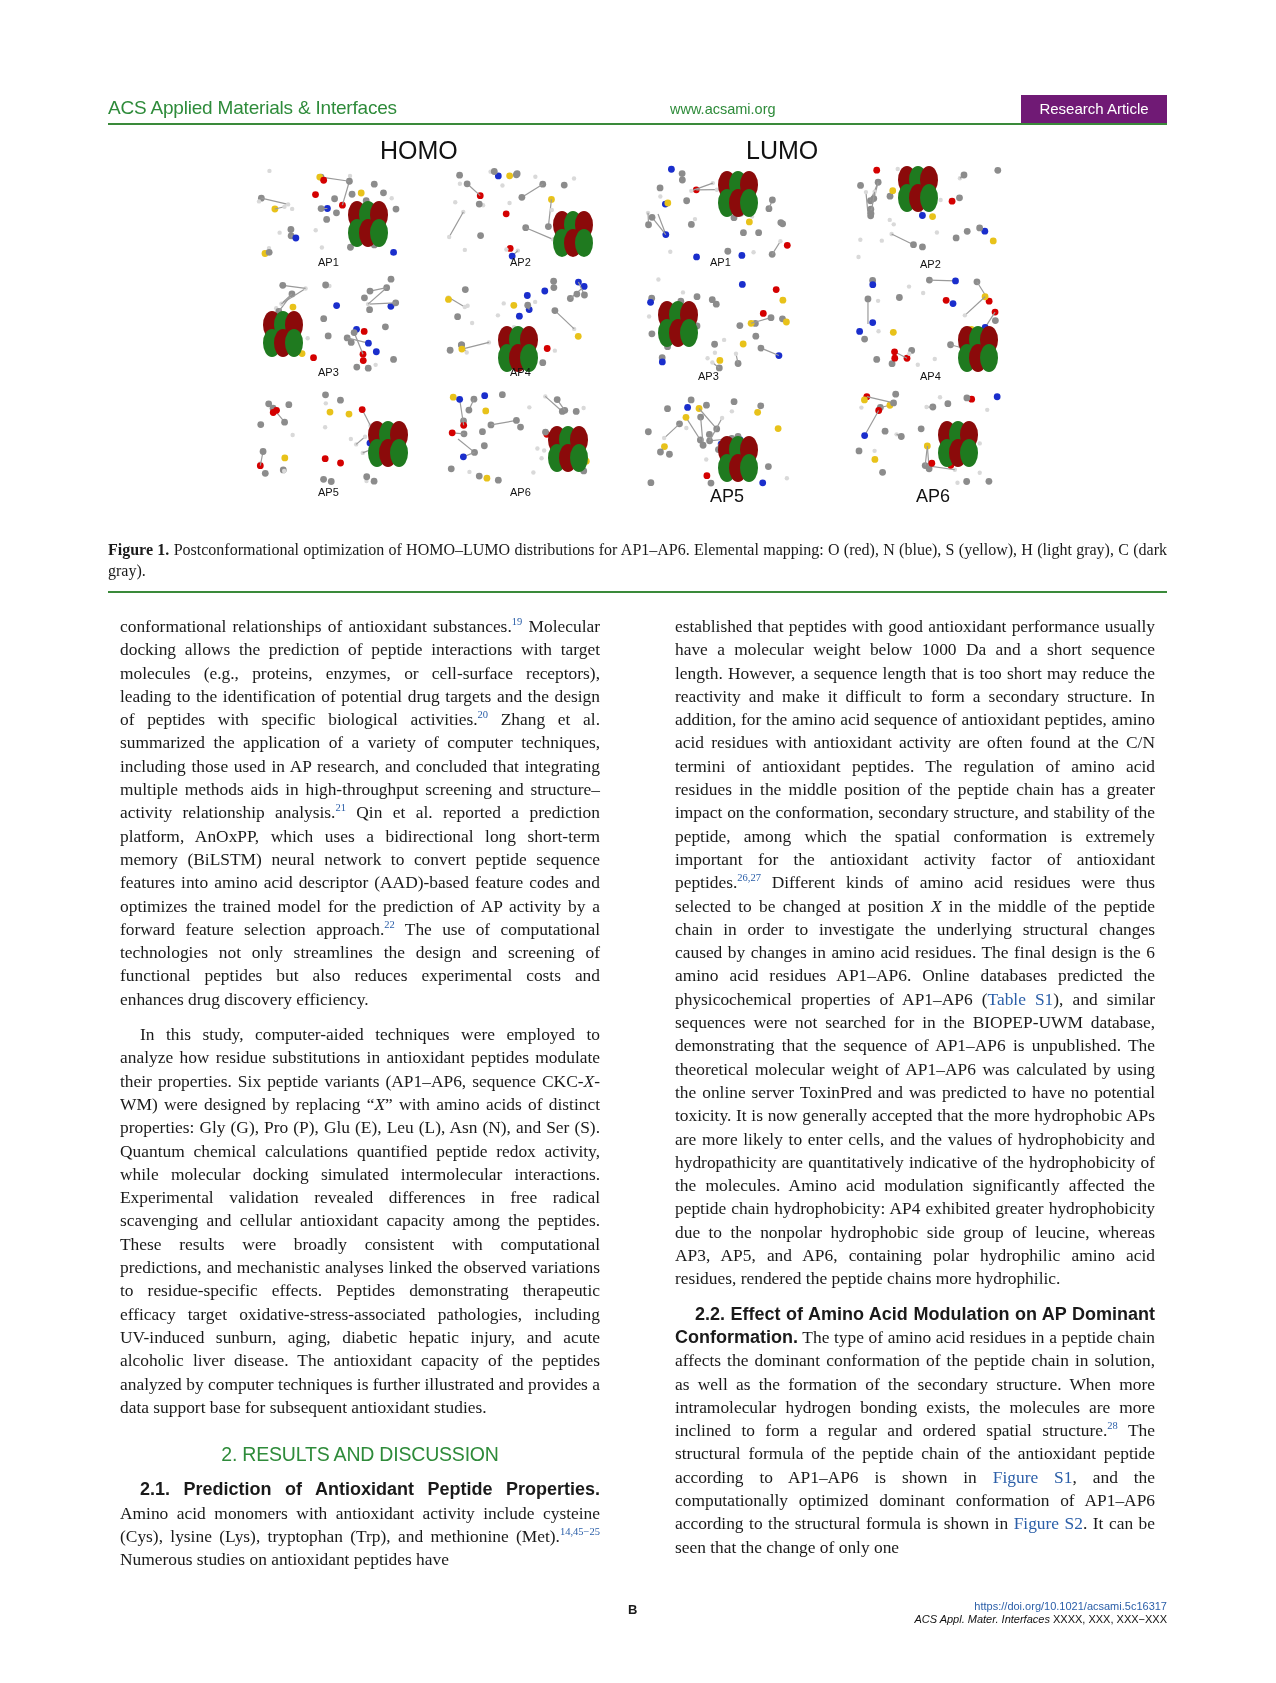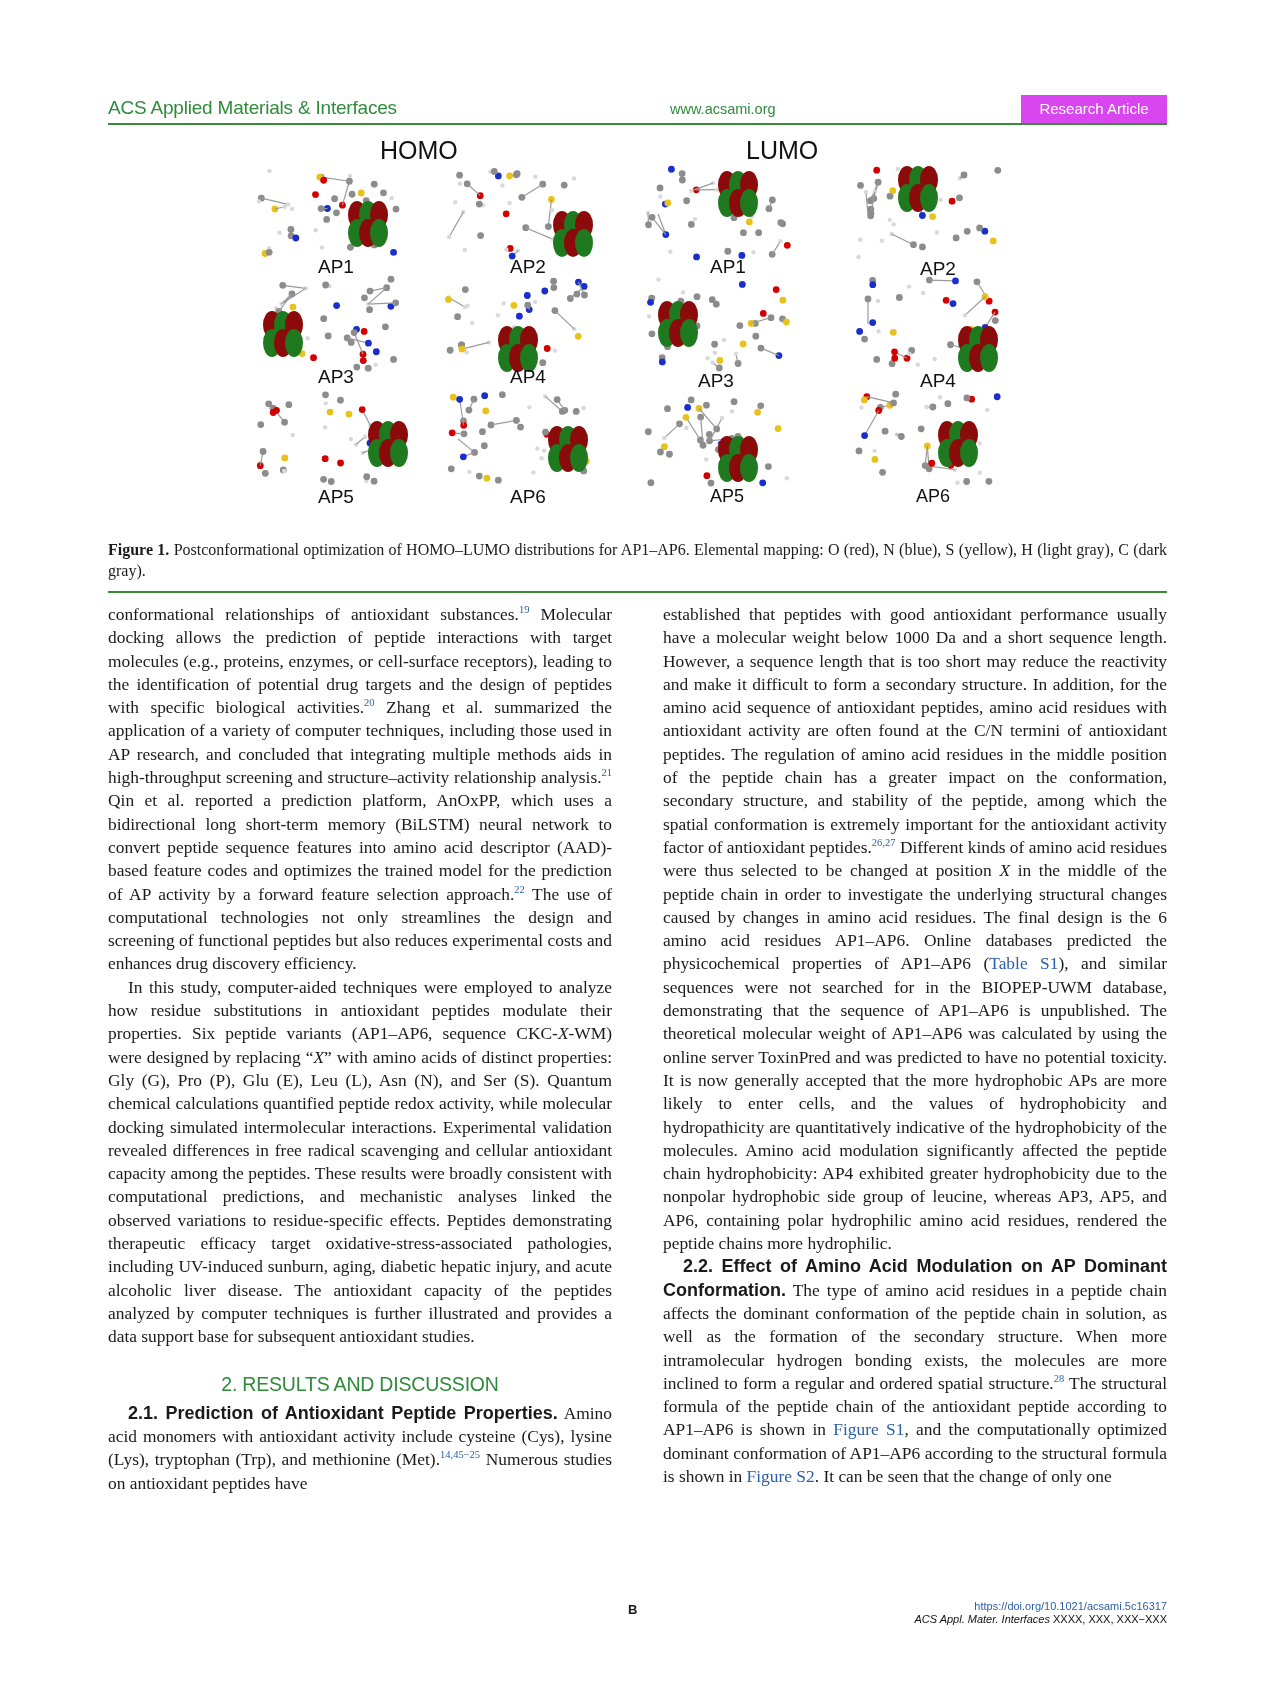--- a/index.html
+++ b/index.html
@@ -3,34 +3,34 @@
 <meta charset="utf-8">
 <style>
   html, body { margin:0; padding:0; background:#ffffff; }
   body { width:1276px; height:1683px; position:relative; overflow:hidden;
          font-family:"Liberation Serif", "DejaVu Serif", serif; color:#1a1a1a; }
   .page { position:absolute; left:108px; top:0; width:1059px; height:1683px; }
   
   .hdr { position:absolute; top:78px; left:0; width:1059px; height:28px; border-bottom:2.5px solid #3a8a3a;margin-top:17px; }
   .hdr-journal { position:absolute; left:0; top:2px; font-family:"Liberation Sans","DejaVu Sans",sans-serif; font-size:19px; color:#2e8b3a; font-weight:normal; letter-spacing:-0.2px; }
   .hdr-url { position:absolute; left:562px; top:6px; font-family:"Liberation Sans","DejaVu Sans",sans-serif; font-size:14.5px; color:#2e8b3a; }
-  .hdr-badge { position:absolute; right:0; top:0; height:28px; width:146px; background:#d946ef; color:#ffffff;
+  .hdr-badge { position:absolute; right:0; top:0; height:28px; width:146px; background:#701a75; color:#ffffff;
                font-family:"Liberation Sans","DejaVu Sans",sans-serif; font-size:15px; line-height:28px; text-align:center; }
   
   .figure { position:absolute; top:118px; left:120px; width:800px; height:410px;margin-top:16px; }
   .fig-head { position:absolute; font-family:"Liberation Sans","DejaVu Sans",sans-serif; font-size:25px; color:#111; top:2px; }
-  .mol-label { position:absolute; font-family:"Liberation Sans","DejaVu Sans",sans-serif; font-size:19px; color:#111; }
+  .mol-label { position:absolute; font-family:"Liberation Sans","DejaVu Sans",sans-serif; font-size:11px; color:#111; }
   .mol-label.big { font-size:18px; }
   .mol { position:absolute; }
   .caption { position:absolute; top:540px; left:0; width:1059px; font-size:16px; line-height:20.5px; text-align:justify; }
   .caption b { font-weight:bold; }
   .cap-rule { position:absolute; top:591px; left:0; width:1059px; height:2px; background:#3a8a3a; }
   
   .col { position:absolute; top:603px; width:504px; font-size:17.4px; line-height:23.3px; text-align:justify; hyphens:none; }
-  .col p { margin:0; }
+  .col p { margin:12px; }
   .col .indent { text-indent:20px; }
   .left { left:0; }
   .right { left:555px; }
   sup { font-size:10.5px; color:#2a5ea8; line-height:0; vertical-align:7px; }
   .link { color:#2a5ea8; }
   .sec-head { font-family:"Liberation Sans","DejaVu Sans",sans-serif; color:#2e8b3a; font-size:19.5px; margin:24px 0 6px 0 !important; text-align:center; letter-spacing:-0.2px; }
   .sub-head { font-family:"Liberation Sans","DejaVu Sans",sans-serif; font-weight:bold; font-size:18px; }
   .footer-page { position:absolute; top:1602px; left:520px; font-family:"Liberation Sans","DejaVu Sans",sans-serif; font-weight:bold; font-size:13px; }
   .footer-doi { position:absolute; top:1600px; right:0; font-family:"Liberation Sans","DejaVu Sans",sans-serif; font-size:11px; color:#2a5ea8; }
   .footer-cite { position:absolute; top:1613px; right:0; font-family:"Liberation Sans","DejaVu Sans",sans-serif; font-size:11px; font-style:italic; color:#111; text-align:right; }

